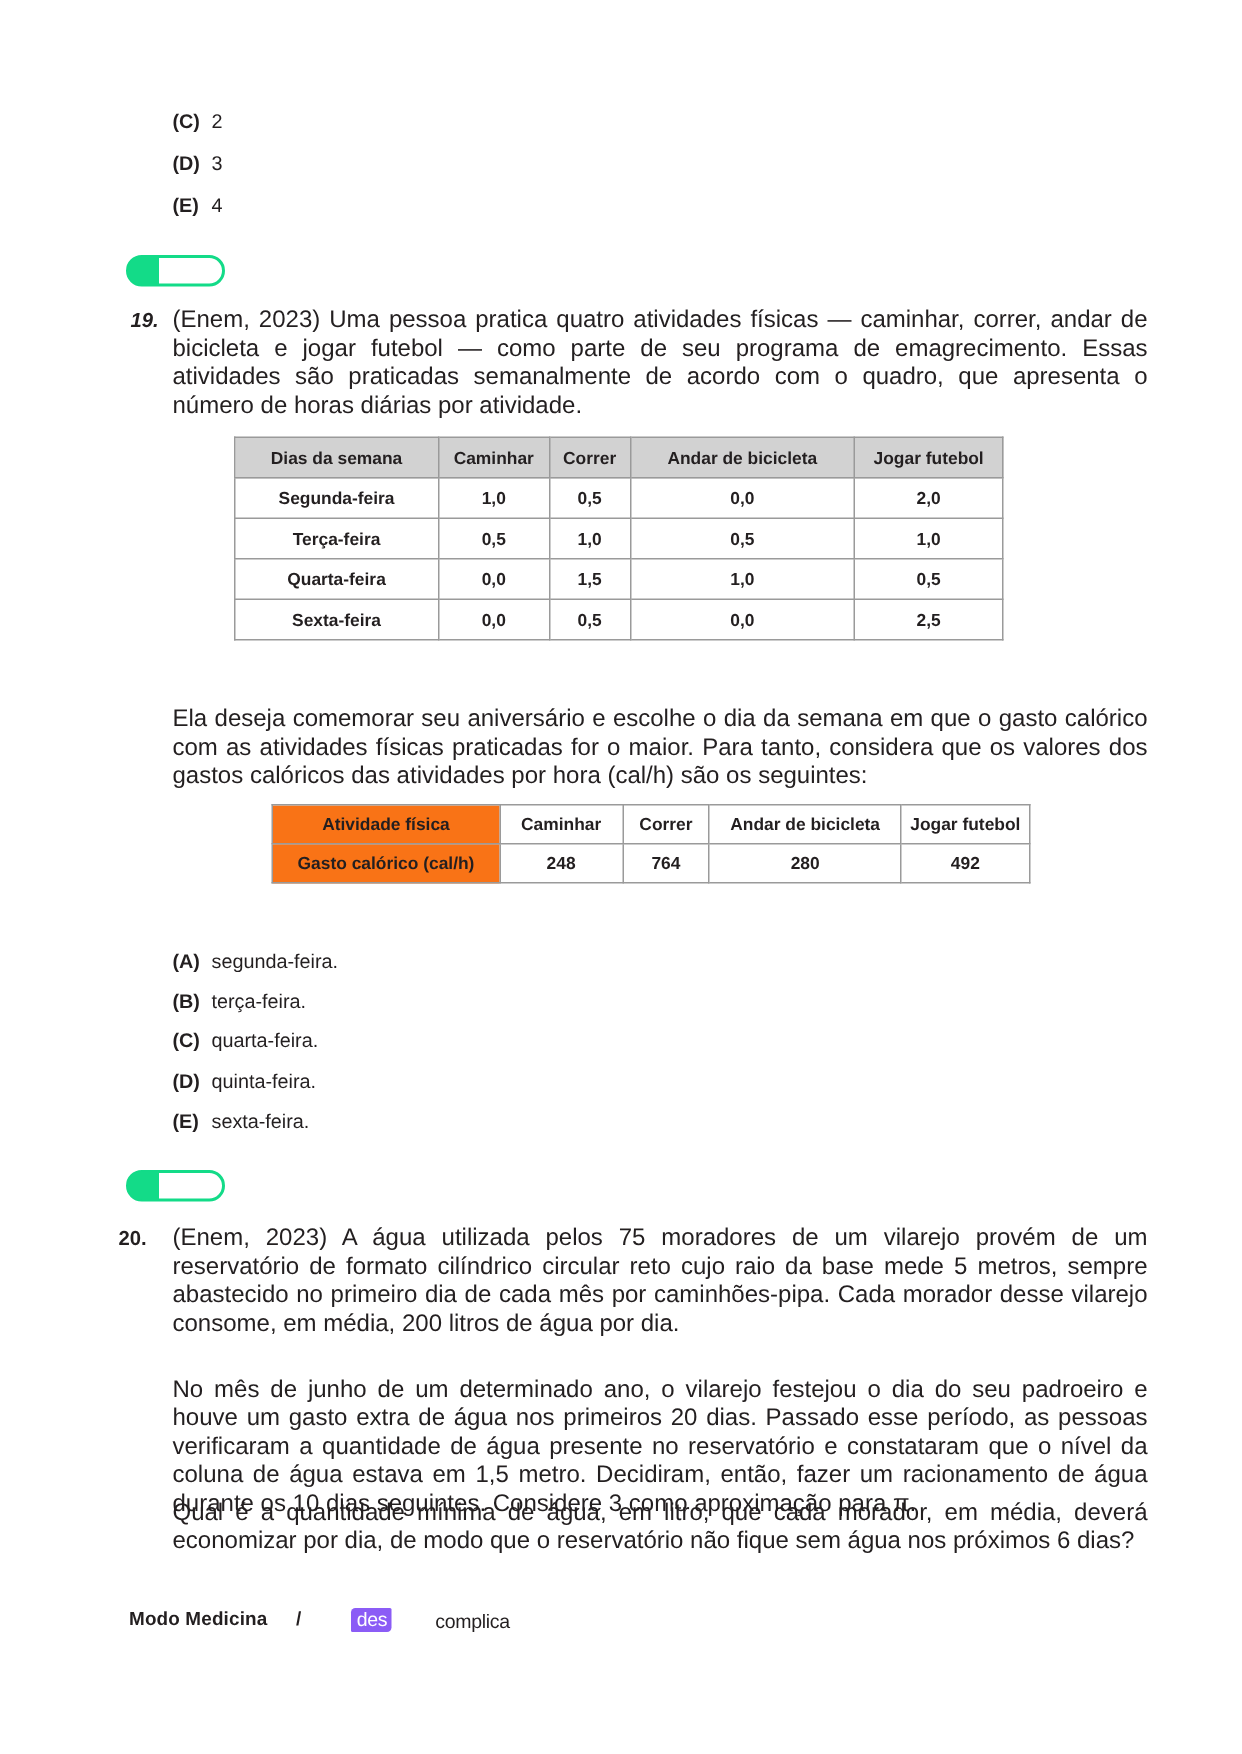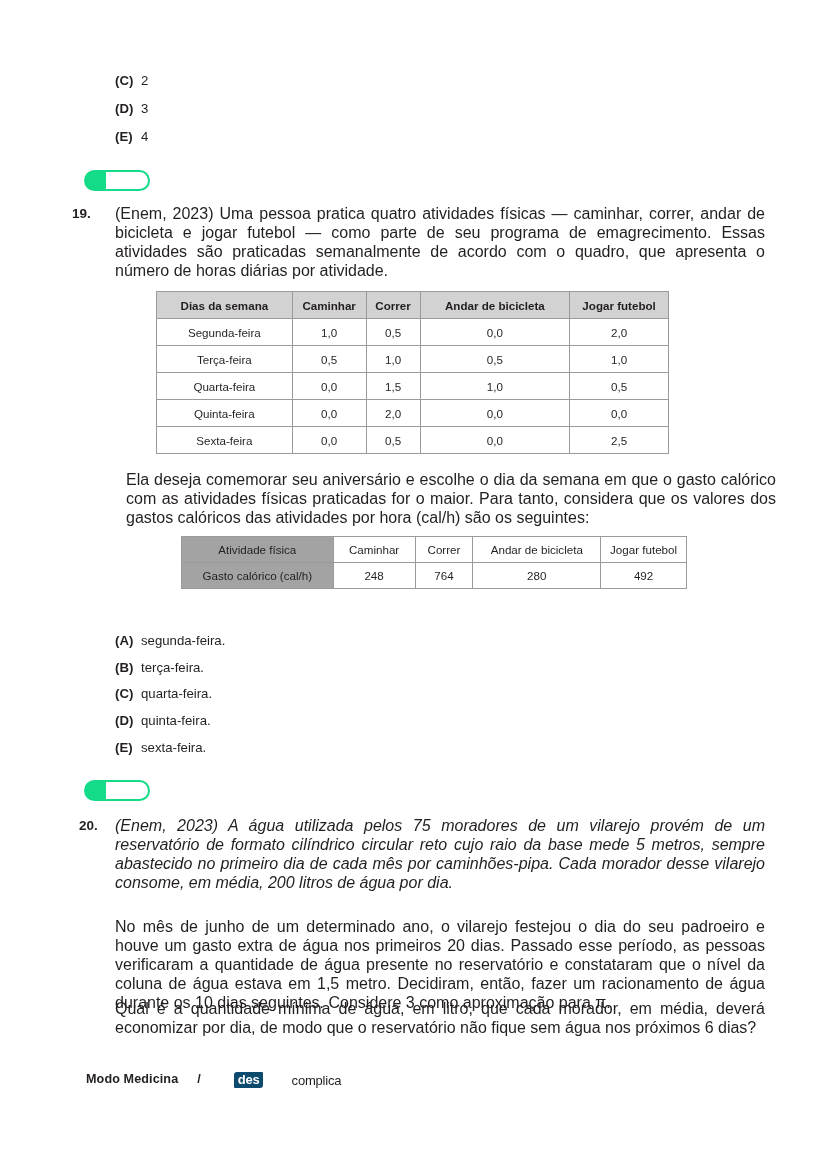--- a/index.html
+++ b/index.html
@@ -78,31 +78,31 @@
     border: 1.5px solid #808080;
     font-size: 11.6px;
     color: #231f20;
     background: #fff;
   }
   .tbl td, .tbl th {
     border: 1px solid #9a9a9a;
     padding: 0;
     height: 26px;
     text-align: center;
-    font-weight: normal;
+    font-weight: bold;
     vertical-align: middle;
   }
   .tbl thead th {
     background: #d2d2d2;
     font-weight: bold;
     font-size: 11.6px;
   }
   .tbl .rowhead {
-    background: #a3a3a3;
-    font-weight: normal;
+    background: #f97316;
+    font-weight: bold;
   }
 
   
   #table-week { left: 156px; top: 291px; width: 513px; }
   #table-week col.c0 { width: 136px; }
   #table-week col.c1 { width: 74px; }
   #table-week col.c2 { width: 54px; }
   #table-week col.c3 { width: 150px; }
   #table-week col.c4 { width: 99px; }
 
@@ -134,23 +134,23 @@
     color: #231f20;
     margin-left: 8px;
     margin-right: 22px;
   }
   .logo {
     display: inline-flex;
     align-items: center;
     font-size: 13px;
   }
   .logo .des {
-    background: #0c4a6e;
+    background: #8b5cf6;
     color: #ffffff;
-    font-weight: bold;
+    font-weight: normal;
     padding: 1px 3px 2px 4px;
     border-radius: 3px 1px 3px 1px;
     line-height: 13px;
     letter-spacing: -0.2px;
   }
   .logo .complica {
     color: #231f20;
     font-weight: normal;
     line-height: 13px;
     letter-spacing: -0.2px;
@@ -170,21 +170,21 @@
     <span class="lbl">(D)</span><span class="txt">3</span>
   </div>
   <div class="alt" style="left:115px; top:128px;">
     <span class="lbl">(E)</span><span class="txt">4</span>
   </div>
 
   <div class="pill" style="left:84px; top:170px;">
     <div class="knob"></div>
   </div>
 
-  <div class="qnum" style="left:72px; top:206px;">19.</div>
+  <div class="qnum" style="left:87px; top:206px;font-style:italic;">19.</div>
   <div class="para" style="left:115px; top:205px; width:650px;">(Enem, 2023) Uma pessoa pratica quatro atividades físicas — caminhar, correr, andar de bicicleta e jogar futebol — como parte de seu programa de emagrecimento. Essas atividades são praticadas semanalmente de acordo com o quadro, que apresenta o número de horas diárias por atividade.</div>
 
   <table class="tbl" id="table-week">
     <colgroup>
       <col class="c0">
         <col class="c1">
         <col class="c2">
         <col class="c3">
         <col class="c4">
     </colgroup>
@@ -213,37 +213,30 @@
         <td>1,0</td>
       </tr>
       <tr>
         <td>Quarta-feira</td>
         <td>0,0</td>
         <td>1,5</td>
         <td>1,0</td>
         <td>0,5</td>
       </tr>
       <tr>
-        <td>Quinta-feira</td>
-        <td>0,0</td>
-        <td>2,0</td>
-        <td>0,0</td>
-        <td>0,0</td>
-      </tr>
-      <tr>
         <td>Sexta-feira</td>
         <td>0,0</td>
         <td>0,5</td>
         <td>0,0</td>
         <td>2,5</td>
       </tr>
     </tbody>
   </table>
 
-  <div class="para" style="left:126px; top:471px; width:650px;">Ela deseja comemorar seu aniversário e escolhe o dia da semana em que o gasto calórico com as atividades físicas praticadas for o maior. Para tanto, considera que os valores dos gastos calóricos das atividades por hora (cal/h) são os seguintes:</div>
+  <div class="para" style="left:115px; top:471px; width:650px;">Ela deseja comemorar seu aniversário e escolhe o dia da semana em que o gasto calórico com as atividades físicas praticadas for o maior. Para tanto, considera que os valores dos gastos calóricos das atividades por hora (cal/h) são os seguintes:</div>
 
   <table class="tbl" id="table-cal">
     <colgroup>
       <col class="c0">
         <col class="c1">
         <col class="c2">
         <col class="c3">
         <col class="c4">
     </colgroup>
     <tbody>
@@ -279,21 +272,21 @@
   </div>
   <div class="alt" style="left:115px; top:739px;">
     <span class="lbl">(E)</span><span class="txt">sexta-feira.</span>
   </div>
 
   <div class="pill" style="left:84px; top:780px;">
     <div class="knob"></div>
   </div>
 
   <div class="qnum" style="left:79px; top:818px;">20.</div>
-  <div class="para" style="left:115px; top:817px; width:650px;font-style:italic;">(Enem, 2023) A água utilizada pelos 75 moradores de um vilarejo provém de um reservatório de formato cilíndrico circular reto cujo raio da base mede 5 metros, sempre abastecido no primeiro dia de cada mês por caminhões-pipa. Cada morador desse vilarejo consome, em média, 200 litros de água por dia.</div>
+  <div class="para" style="left:115px; top:817px; width:650px;">(Enem, 2023) A água utilizada pelos 75 moradores de um vilarejo provém de um reservatório de formato cilíndrico circular reto cujo raio da base mede 5 metros, sempre abastecido no primeiro dia de cada mês por caminhões-pipa. Cada morador desse vilarejo consome, em média, 200 litros de água por dia.</div>
   <div class="para" style="left:115px; top:918px; width:650px;">No mês de junho de um determinado ano, o vilarejo festejou o dia do seu padroeiro e houve um gasto extra de água nos primeiros 20 dias. Passado esse período, as pessoas verificaram a quantidade de água presente no reservatório e constataram que o nível da coluna de água estava em 1,5 metro. Decidiram, então, fazer um racionamento de água durante os 10 dias seguintes. Considere 3 como aproximação para π.</div>
   <div class="para" style="left:115px; top:1000px; width:650px;">Qual é a quantidade mínima de água, em litro, que cada morador, em média, deverá economizar por dia, de modo que o reservatório não fique sem água nos próximos 6 dias?</div>
 
   <div class="footer">
     <span class="modo">Modo Medicina</span>
     <span class="slash">/</span>
     <span class="logo">
       <span class="des">des</span>
         <span class="complica">complica</span>
     </span>

